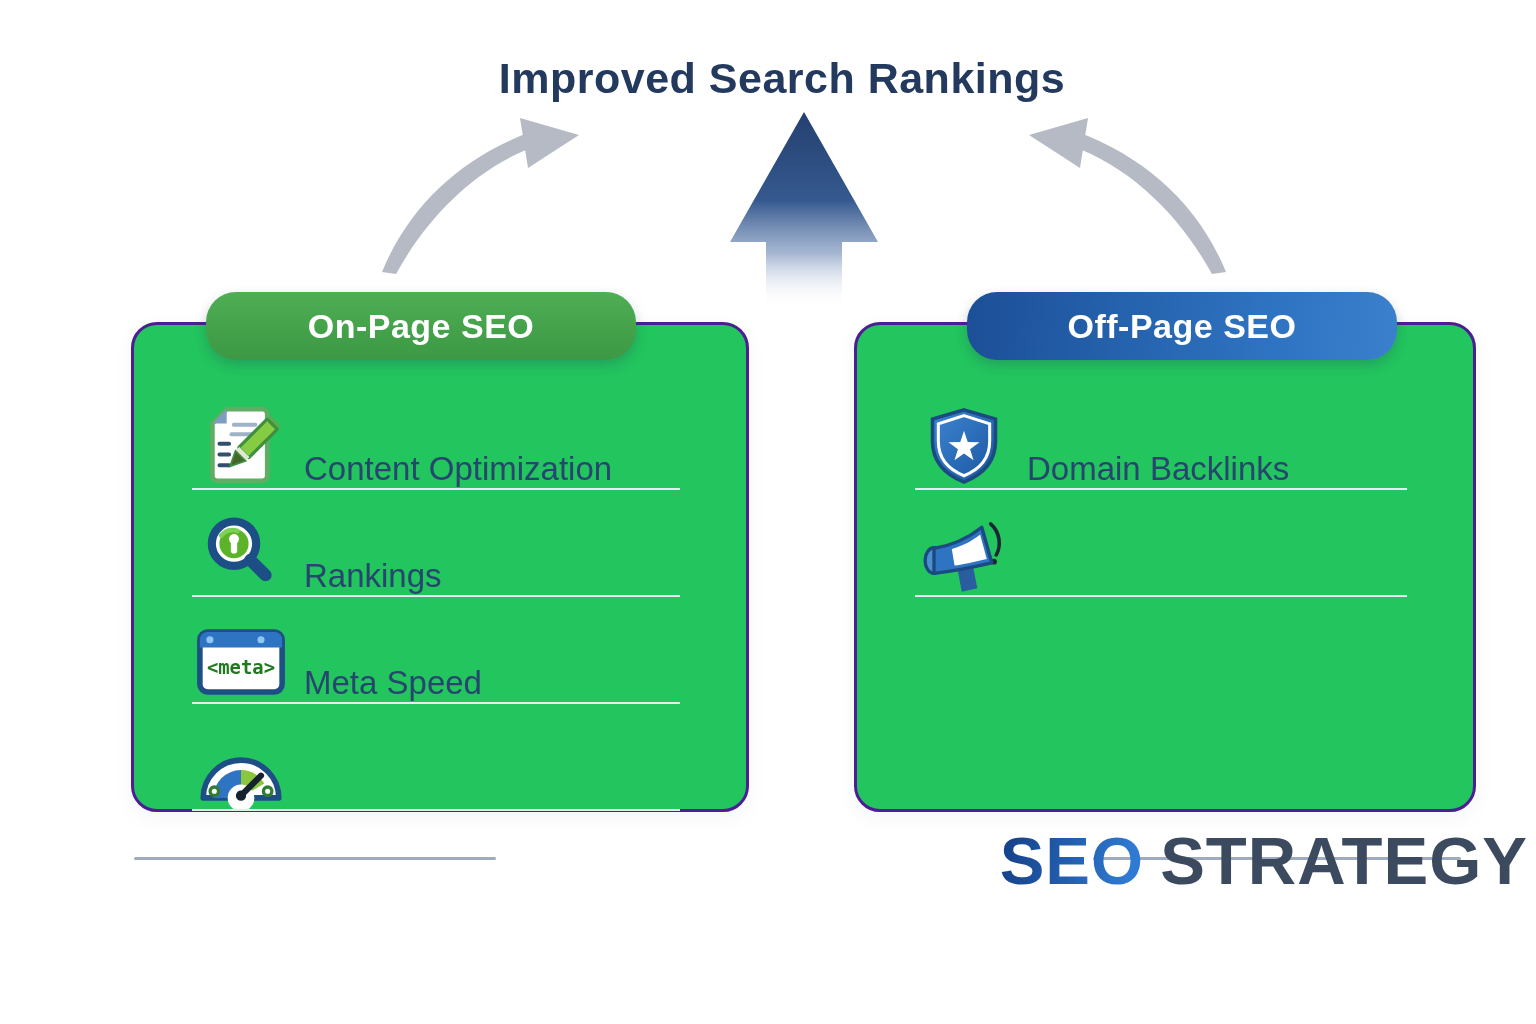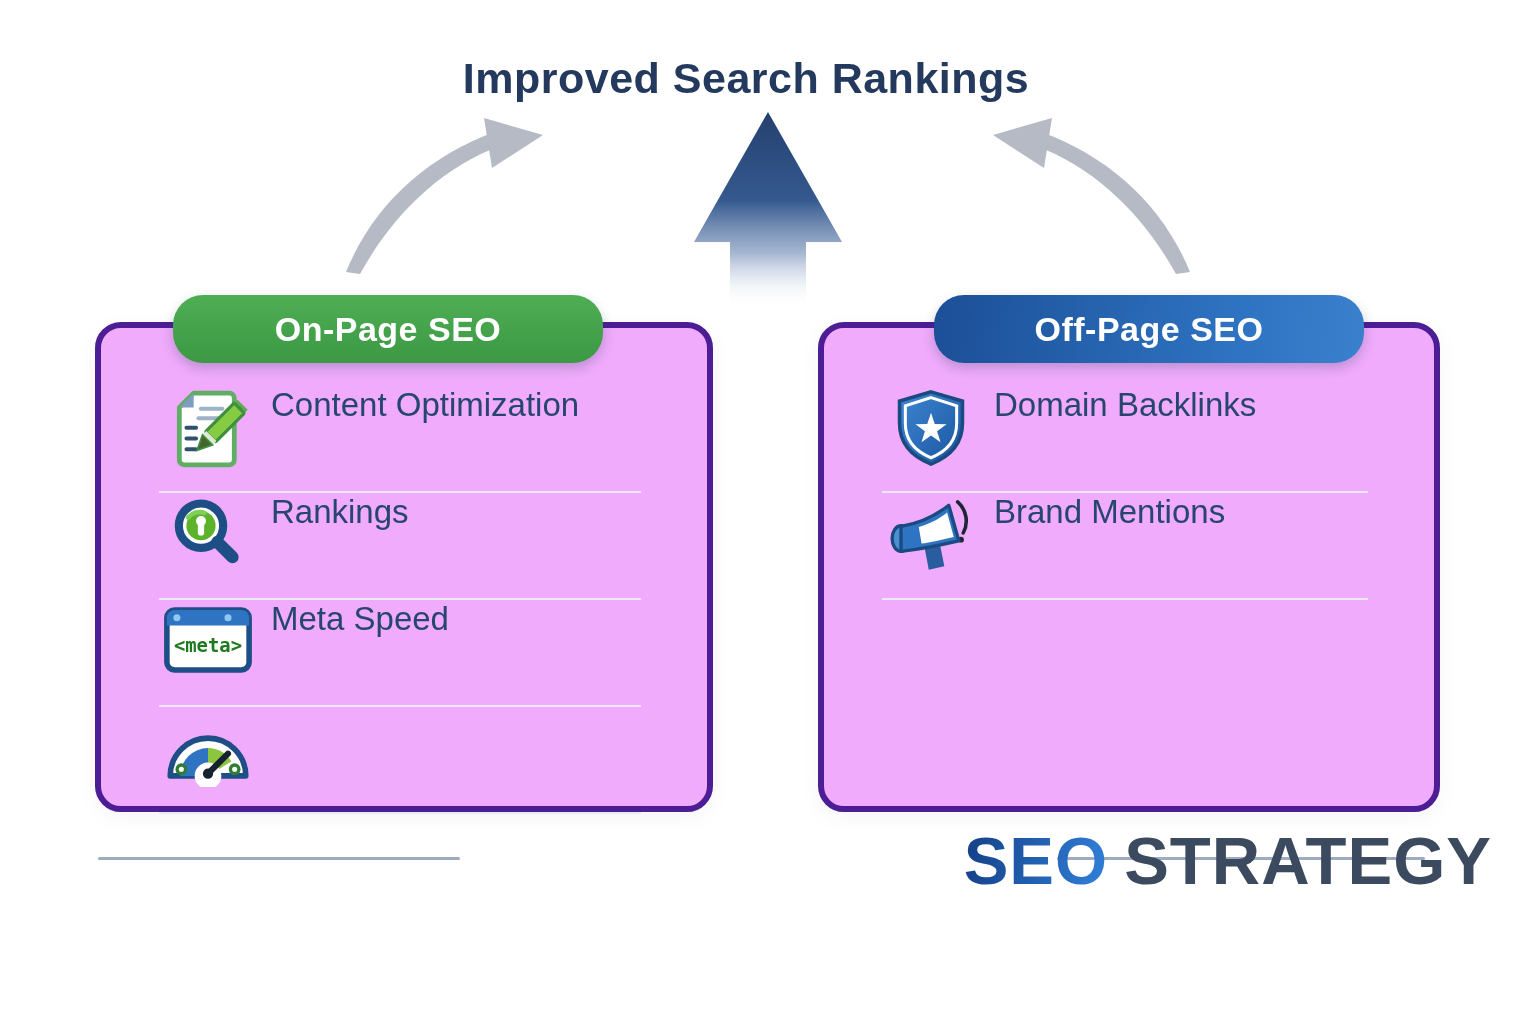--- a/index.html
+++ b/index.html
@@ -1,45 +1,45 @@
 <!DOCTYPE html>
 <html><head>
 <meta charset="utf-8">
 <style>
   * { margin:0; padding:0; box-sizing:border-box; }
   html,body { width:1536px; height:1024px; background:#ffffff; overflow:hidden;
               font-family:"Liberation Sans", sans-serif; }
-  #stage { position:relative; width:1492px; height:1024px; background:#ffffff; }
+  #stage { position:relative; width:1492px; height:1024px; background:#ffffff;margin-left:36px; }
 
   
   .top-title { position:absolute; top:54px; left:0; right:0; text-align:center;
                font-size:43px; font-weight:700; color:#23395d; letter-spacing:0.5px; }
 
   
   .center-arrow { position:absolute; left:688px; top:112px; }
   .curve-arrow  { position:absolute; top:116px; }
   .curve-left   { left:338px; }
   .curve-right  { left:988px; transform:scaleX(-1); }
 
   
-  .card { position:absolute; top:322px; height:490px; background:#f0abfc;
-          border:6px solid #4c1d95; border-radius:26px;
+  .card { position:absolute; top:322px; height:490px; background:#22c55e;
+          border:3px solid #4c1d95; border-radius:26px;
           box-shadow:0 6px 18px rgba(120,130,150,0.08); }
   .card-left  { left:95px;  width:618px; }
   .card-right { left:818px; width:622px; }
 
   .pill { position:absolute; top:-33px; height:68px; width:430px;
           border-radius:30px; display:flex; align-items:center; justify-content:center;
           color:#ffffff; font-size:34px; font-weight:700; letter-spacing:0.5px;
           box-shadow:0 5px 12px rgba(40,60,90,0.25); }
   .pill-green { left:72px;  background:linear-gradient(180deg,#4fae54 0%,#3c9844 100%); }
   .pill-blue  { left:110px; background:linear-gradient(95deg,#1c4f97 0%,#2e73c1 70%,#3a80cd 100%); }
 
   .rows { position:absolute; top:58px; left:0; right:0; }
-  .row  { height:107px; margin:0 66px 0 58px; display:flex; align-items:flex-start;
+  .row  { height:107px; margin:0 66px 0 58px; display:flex; align-items:flex-end;
           border-bottom:2px solid #e8ebf1; }
   .icon-box { width:98px; min-width:98px; display:flex; align-items:center; justify-content:center; }
   .row-label { margin-left:14px; font-size:33px; font-weight:500; color:#27466e; }
 
   
   .footer-line { position:absolute; top:857px; height:3px; background:#9fabbe; border-radius:2px; }
   .footer-line-left  { left:98px;   width:362px; }
   .footer-line-right { left:1057px; width:368px; }
   .footer-title { position:absolute; top:822px; left:0; right:0; text-align:right;
                   font-size:67px; font-weight:800; letter-spacing:1px; }
@@ -172,21 +172,20 @@
         <div class="icon-box">
           <svg width="94" height="80" viewBox="0 0 84 72">
             <path d="M66 8 C74 15 76 27 71 36" stroke="#1c2733" stroke-width="3.2" fill="none" stroke-linecap="round"></path>
             <circle cx="69" cy="42" r="2.6" fill="#1c2733"></circle>
             <path d="M36 48 L50 46 L54 66 L40 69 Z" fill="#2a5d9f"></path>
             <ellipse cx="15" cy="41" rx="8" ry="11.5" fill="#4a8fd4" stroke="#1a4a80" stroke-width="3"></ellipse>
             <path d="M15 30 C34 27 48 19 58 11 L67 43 C54 46 36 50 15 52.5 Z" fill="#2f74c2" stroke="#1a4a80" stroke-width="3" stroke-linejoin="round"></path>
             <path d="M31 30.5 C43 27 51 22 56.5 17.5 L62.5 39.5 C52 42 41 44.5 33.5 45.5 Z" fill="#ffffff"></path>
           </svg>
         </div>
-        <div class="row-label">Brand Mentions</div>
       </div>
 
     </div>
   </div>
 
   <div class="footer-line footer-line-left"></div>
   <div class="footer-line footer-line-right"></div>
   <div class="footer-title">
     <span class="footer-seo">SEO</span><span class="footer-strategy">STRATEGY</span>
   </div>

